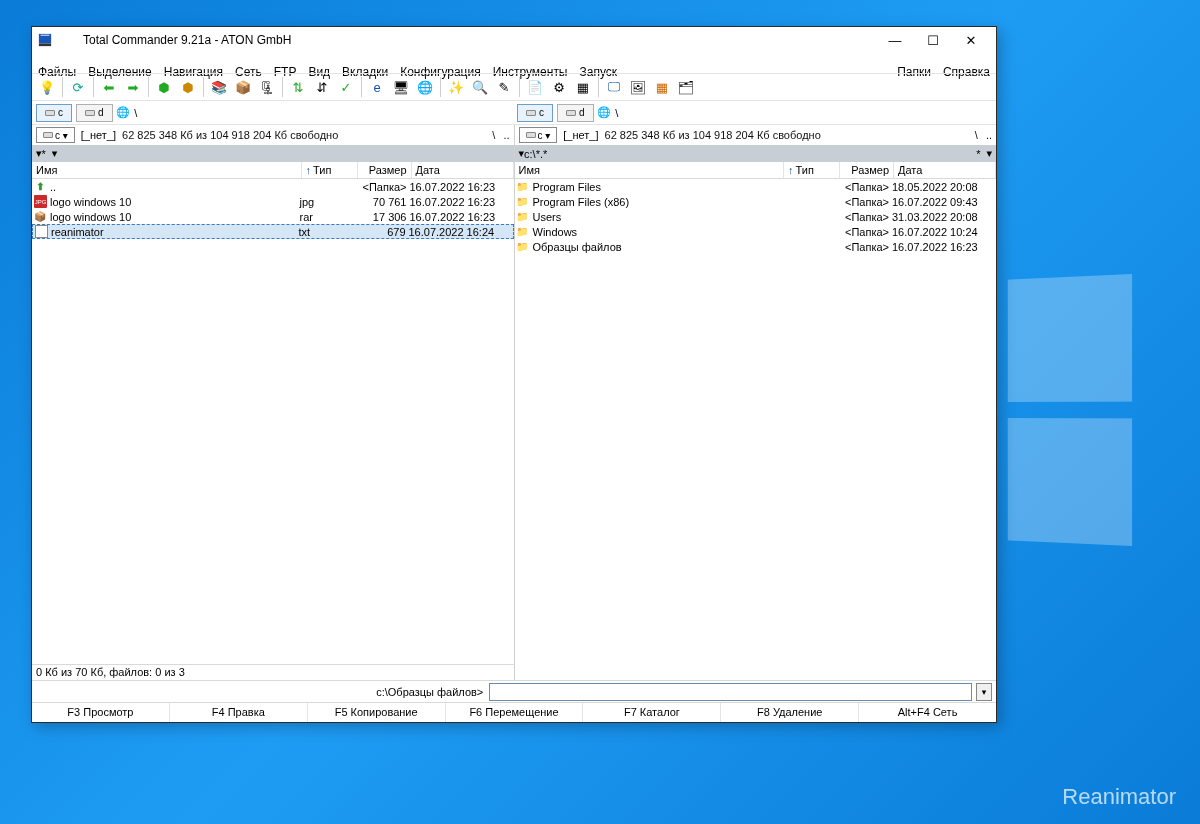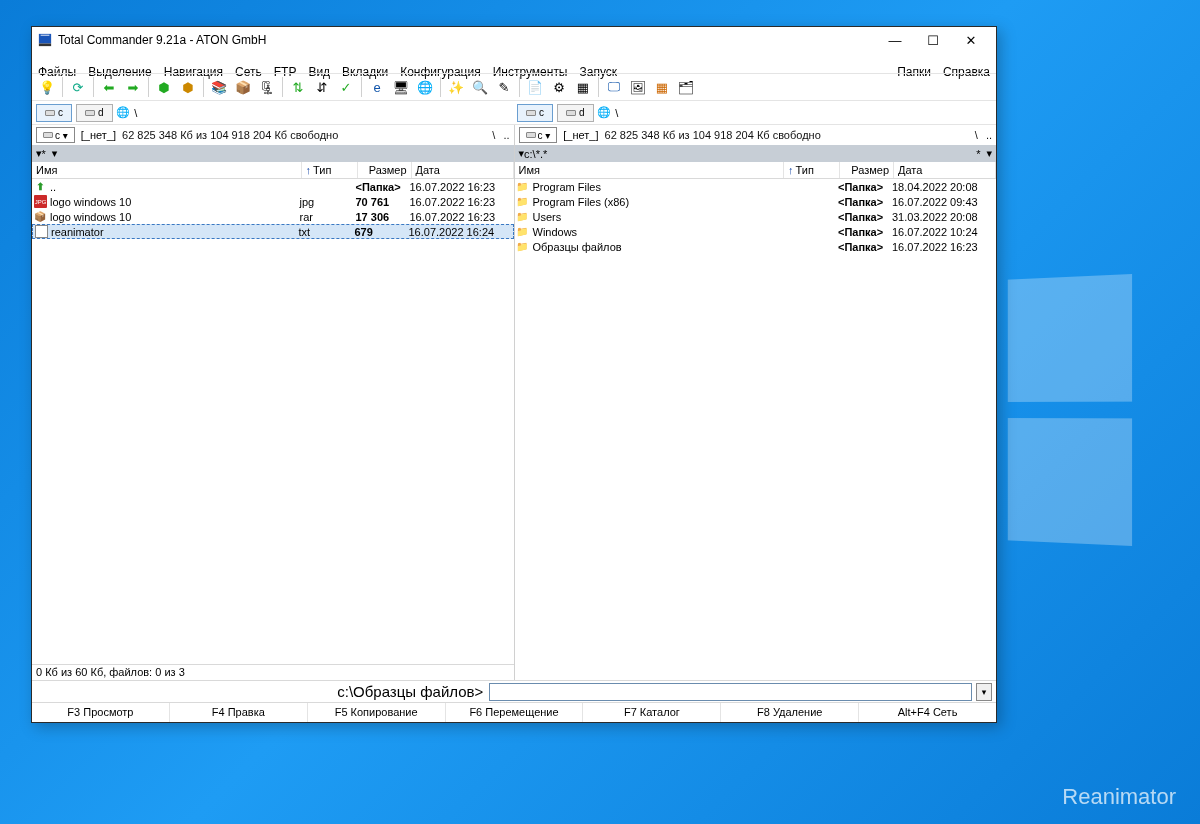--- a/index.html
+++ b/index.html
@@ -17,21 +17,21 @@
 .watermark {
   position: absolute; right: 24px; bottom: 14px;
   color: rgba(255,255,255,0.7); font-size: 22px;
 }
 .window {
   position: absolute; left: 31px; top: 26px; width: 966px; height: 697px;
   background: #fff; border: 1px solid #2a2a2a;
   display: flex; flex-direction: column; font-size: 11px;
   box-shadow: 4px 4px 14px rgba(0,0,0,0.25);
 }
-.titlebar { height: 26px; display: flex; align-items: center; padding: 0 6px; }
+.titlebar { height: 26px; display: flex; align-items: center; padding: 0 6px; gap: 25px; }
 .titlebar .icon { width: 14px; height: 14px; margin-right: 6px; }
 .titlebar .title { flex: 1; font-size: 12px; color: #000; }
 .winbtns { display: flex; gap: 0; }
 .winbtns button { width: 38px; height: 22px; border: none; background: transparent; font-size: 13px; line-height: 1; cursor: pointer; }
 .menubar { height: 20px; display: flex; align-items: center; padding: 0 6px; gap: 12px; font-size: 12px; color: #000; }
 .menubar span { cursor: default; margin-top: 17px; }
 .menubar .spacer { flex: 1; }
 .toolbar { height: 28px; display: flex; align-items: center; padding: 2px 4px; gap: 2px; border-top: 1px solid #e4e4e4; border-bottom: 1px solid #e4e4e4; }
 .tbtn { width: 22px; height: 22px; border: 1px solid transparent; background: transparent; display: flex; align-items: center; justify-content: center; font-size: 13px; cursor: pointer; }
 .tsep { width: 1px; height: 20px; background: #d0d0d0; margin: 0 2px; }
@@ -54,31 +54,31 @@
 .cols .name { flex: 1; }
 .cols .type { width: 56px; }
 .cols .size { width: 54px; justify-content: flex-end; }
 .cols .date { width: 102px; }
 .sort-arrow { color: #1a4aa8; margin-right: 2px; }
 .filelist { flex: 1; overflow: auto; background: #fff; }
 .row { height: 15px; display: flex; align-items: center; font-size: 11px; padding: 0 2px; }
 .row.selected { background: #d5e6f7; border: 1px dashed #3a78c2; }
 .fcell-name { flex: 1; display: flex; align-items: center; gap: 3px; overflow: hidden; white-space: nowrap; }
 .fcell-type { width: 56px; }
-.fcell-size { width: 54px; padding-right: 3px; font-weight: bold; }
+.fcell-size { width: 54px; text-align: right; padding-right: 3px; }
 .fcell-date { width: 102px; }
 .ficon { width: 13px; height: 13px; display: inline-flex; align-items: center; justify-content: center; font-size: 10px; }
 .ficon.folder { color: #d8a030; }
 .ficon.up { color: #2a9a2a; font-weight: bold; }
 .ficon.jpg { background: #cc2a2a; color: #fff; font-size: 6px; border-radius: 1px; }
 .ficon.rar { color: #b8872a; }
 .ficon.txt { border: 1px solid #888; background: #fff; }
 .statusline { height: 16px; border-top: 1px solid #d9d9d9; font-size: 11px; padding: 1px 4px; }
 .cmdrow { height: 22px; display: flex; align-items: center; padding: 2px 4px; gap: 4px; border-top: 1px solid #d9d9d9; }
-.cmdrow .prompt { font-size: 15px; padding-right: 2px; text-align: right; }
+.cmdrow .prompt { font-size: 11px; padding-right: 2px; text-align: right; }
 .cmdrow input { flex: 1; height: 18px; border: 1px solid #6a8cae; padding: 0 3px; font-size: 11px; }
 .cmdrow .combo { width: 16px; height: 18px; border: 1px solid #888; background: #f0f0f0; font-size: 9px; text-align: center; line-height: 16px; }
 .fnrow { height: 20px; display: flex; border-top: 1px solid #d9d9d9; }
 .fnrow div { flex: 1; text-align: center; font-size: 11px; padding: 3px 17px; border-right: 1px solid #e4e4e4; cursor: pointer; }
 .fnrow div:last-child { border-right: none; }
 .disk-icon { width: 10px; height: 6px; background: #ddd; border: 1px solid #888; border-radius: 1px; display: inline-block; }
 </style>
 </head>
 <body>
 
@@ -252,21 +252,21 @@
           <div class="row selected">
             <span class="fcell-name">
               <span class="ficon txt"></span>
               <span>reanimator</span>
             </span>
             <span class="fcell-type">txt</span>
             <span class="fcell-size">679</span>
             <span class="fcell-date">16.07.2022 16:24</span>
           </div>
         </div>
-      <div class="statusline">0 Кб из 60 Кб, файлов: 0 из 3</div>
+      <div class="statusline">0 Кб из 70 Кб, файлов: 0 из 3</div>
     </div>
 
     <div class="panel">
       <div class="drivebar">
         <span class="sel-drive">
             <span class="disk-icon"></span>
             <span>c ▾</span>
           </span>
         <span>[_нет_]</span>
         <span class="free">62 825 348 Кб из 104 918 204 Кб свободно</span>
@@ -297,21 +297,21 @@
           </div>
       </div>
       <div class="filelist" id="list-right">
           <div class="row">
             <span class="fcell-name">
               <span class="ficon folder">📁</span>
               <span>Program Files</span>
             </span>
             <span class="fcell-type"></span>
             <span class="fcell-size">&lt;Папка&gt;</span>
-            <span class="fcell-date">18.04.2022 20:08</span>
+            <span class="fcell-date">18.05.2022 20:08</span>
           </div>
           <div class="row">
             <span class="fcell-name">
               <span class="ficon folder">📁</span>
               <span>Program Files (x86)</span>
             </span>
             <span class="fcell-type"></span>
             <span class="fcell-size">&lt;Папка&gt;</span>
             <span class="fcell-date">16.07.2022 09:43</span>
           </div>

